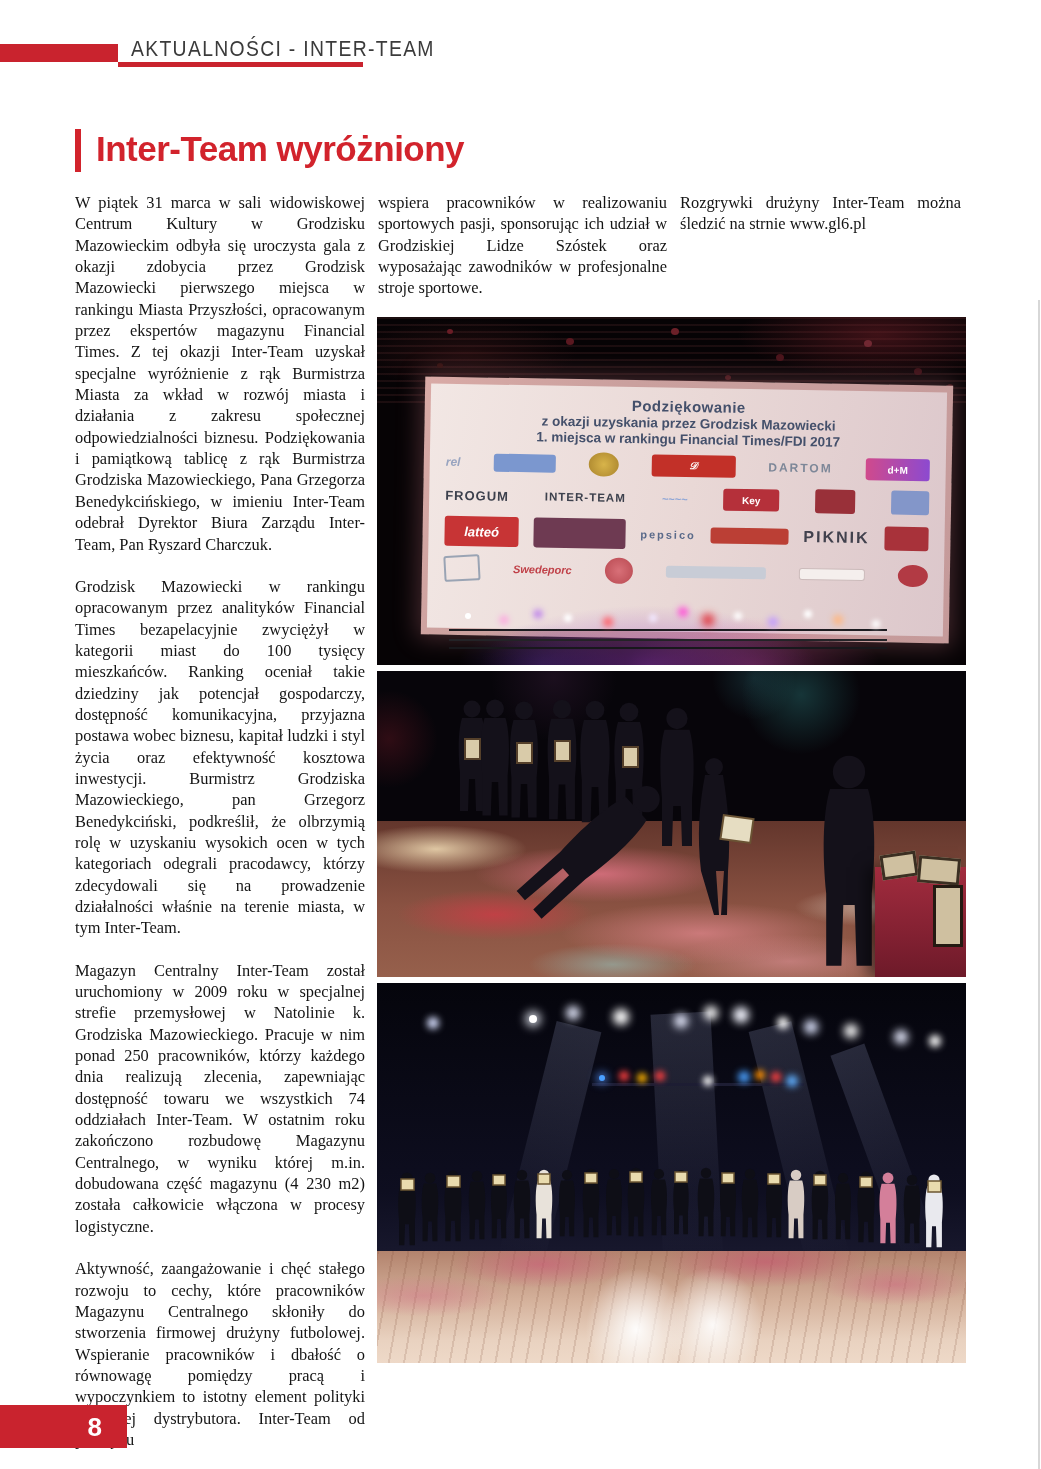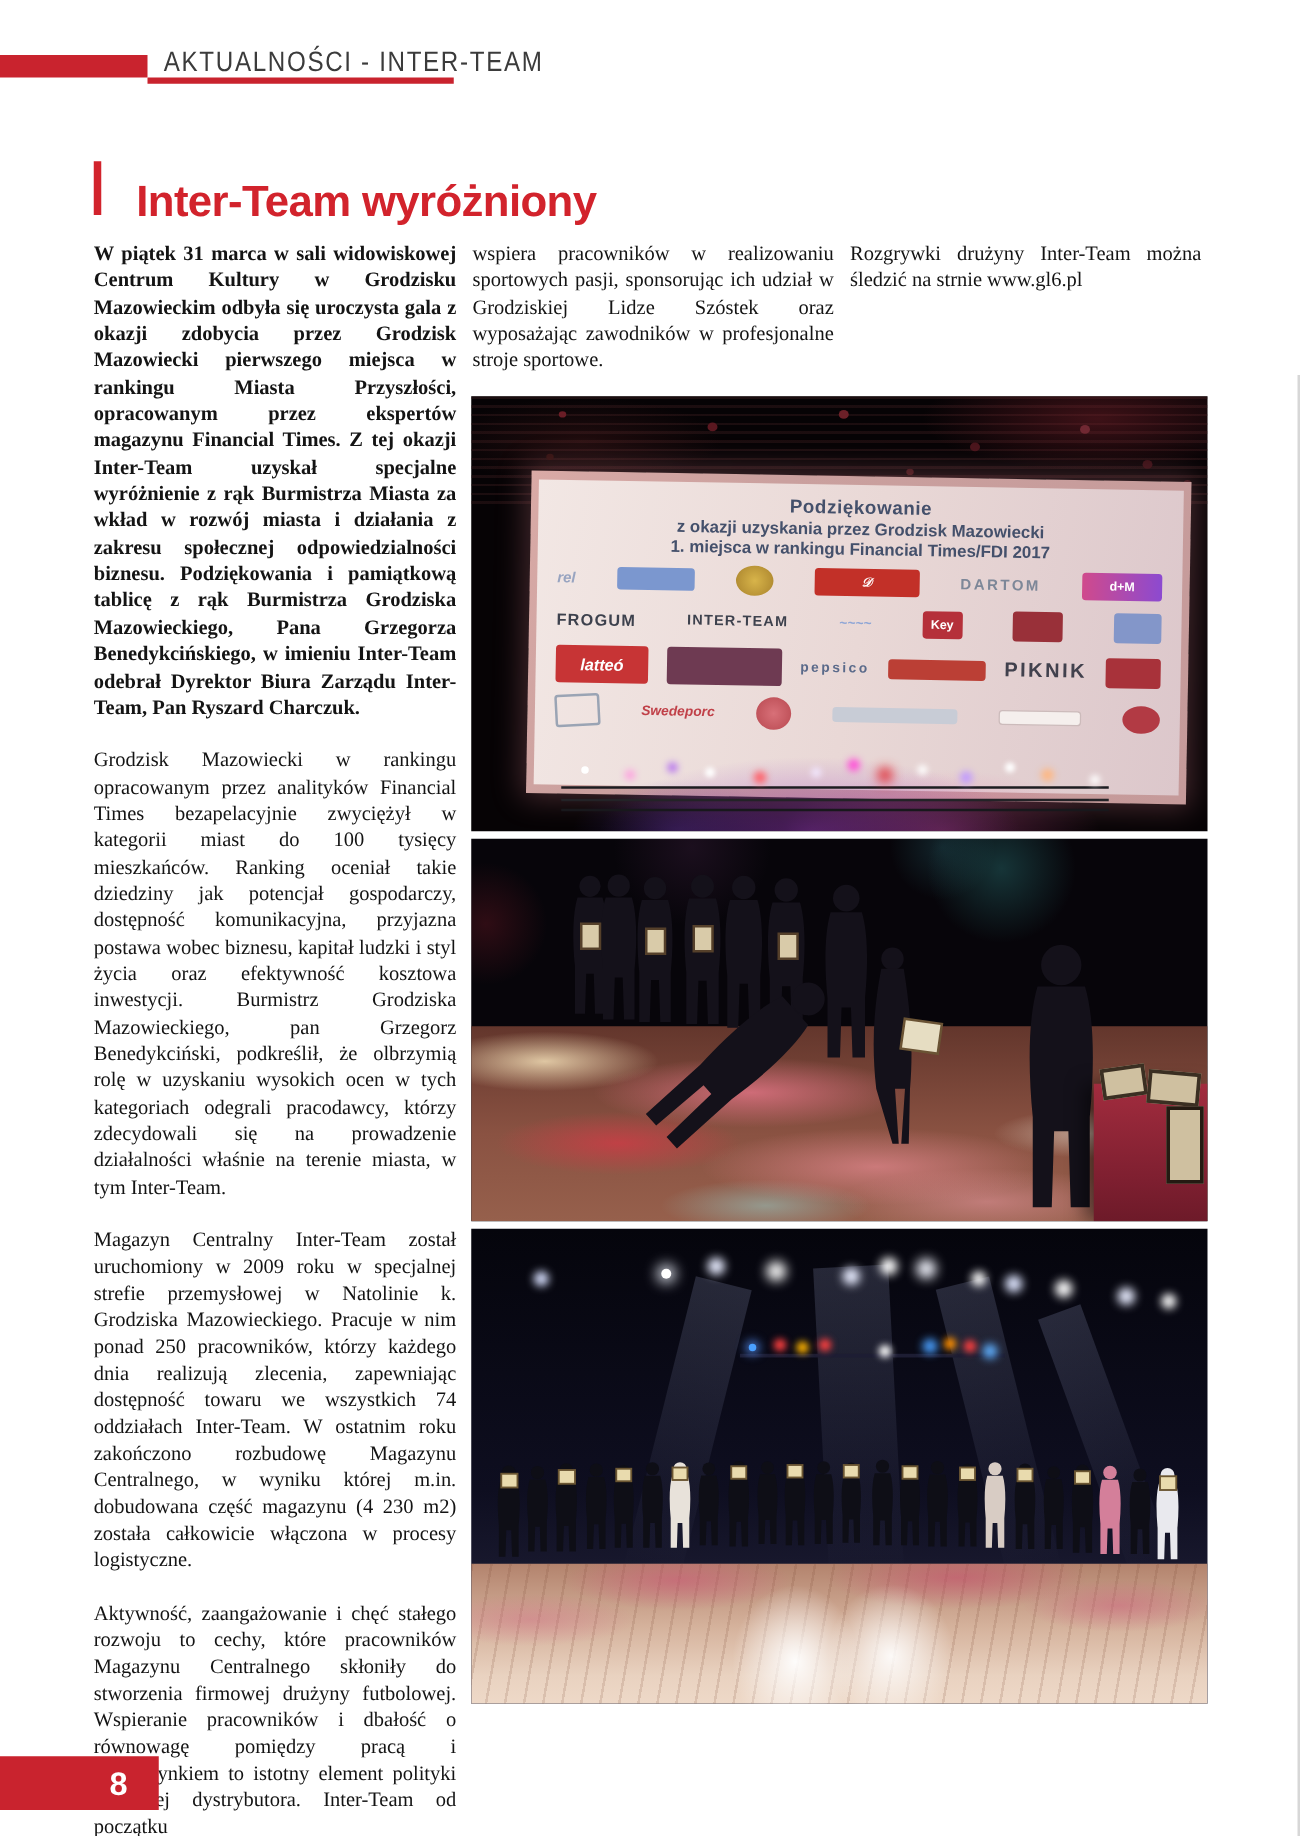--- a/index.html
+++ b/index.html
@@ -20,35 +20,35 @@
   .kicker-text{
     left:131px;top:36px;font-family:"Liberation Sans",sans-serif;
     font-size:22px;color:#3b3b3b;letter-spacing:1.5px;font-weight:400;
     transform:scale(.88,1.02);transform-origin:left top;white-space:nowrap;
   }
   .kicker-underline{left:118px;top:62px;width:245px;height:5px;background:var(--red);}
 
   
   .title-bar{left:75px;top:129px;width:6px;height:43px;background:var(--title-red);}
   .page-title{
-    left:93px;top:126px;margin:16px;font-family:"Liberation Sans",sans-serif;
+    left:93px;top:126px;margin:3px;font-family:"Liberation Sans",sans-serif;
     font-weight:bold;font-size:35px;color:var(--title-red);letter-spacing:-.5px;white-space:nowrap;
   }
 
   
   .col{
     position:absolute;top:192px;width:290px;text-align:justify;
     font-size:16.4px;line-height:21.35px;color:#141414;
     -webkit-hyphens:auto;hyphens:auto;
   }
   .col p{margin:0 0 21px 0;}
   .col1{left:75px;}
   .col2{left:378px;width:289px;}
   .col3{left:680px;width:281px;}
-  .p-lead{font-weight:bold;}
+  .p-lead{font-weight:normal;}
 
   
   .photo{position:absolute;left:377px;width:589px;overflow:hidden;background:#060305;}
   .ph-svg{position:absolute;left:0;top:0;}
 
   
   .photo1{top:317px;height:348px;}
   .p1-ceiling{
     left:0;top:0;width:589px;height:90px;
     background:
@@ -203,21 +203,21 @@
           <span class="chip" style="width:62px;height:18px;background:#7b97cf;"></span>
           <span class="chip" style="width:30px;height:24px;border-radius:50%;background:radial-gradient(circle,#d8b44a,#a8822c);"></span>
           <span class="chip" style="width:84px;height:22px;background:#c23028;font-style:italic;">𝒟</span>
           <span class="chip chip-dartom">DARTOM</span>
           <span class="chip" style="width:64px;height:22px;background:linear-gradient(90deg,#d04a8c,#8c4ad0);">d+M</span>
         </div>
         <div class="logo-row">
           <span class="chip chip-text">FROGUM</span>
           <span class="chip chip-text" style="font-size:11.5px;">INTER-TEAM</span>
           <span class="chip chip-script">~~~~</span>
-          <span class="chip" style="width:32px;height:22px;background:#b5303a;">Key</span>
+          <span class="chip" style="width:56px;height:22px;background:#b5303a;">Key</span>
           <span class="chip" style="width:40px;height:24px;background:#993039;"></span>
           <span class="chip" style="width:38px;height:24px;background:#8396c9;"></span>
         </div>
         <div class="logo-row">
           <span class="chip" style="width:74px;height:30px;background:#c73435;font-style:italic;font-size:13px;">latteó</span>
           <span class="chip" style="width:92px;height:30px;background:#6e3a52;"></span>
           <span class="chip chip-script" style="color:#5a6a8a;font-style:normal;letter-spacing:2px;">pepsico</span>
           <span class="chip" style="width:78px;height:16px;background:#bb3f35;"></span>
           <span class="chip chip-piknik">PIKNIK</span>
           <span class="chip" style="width:44px;height:24px;background:#a8323a;"></span>

